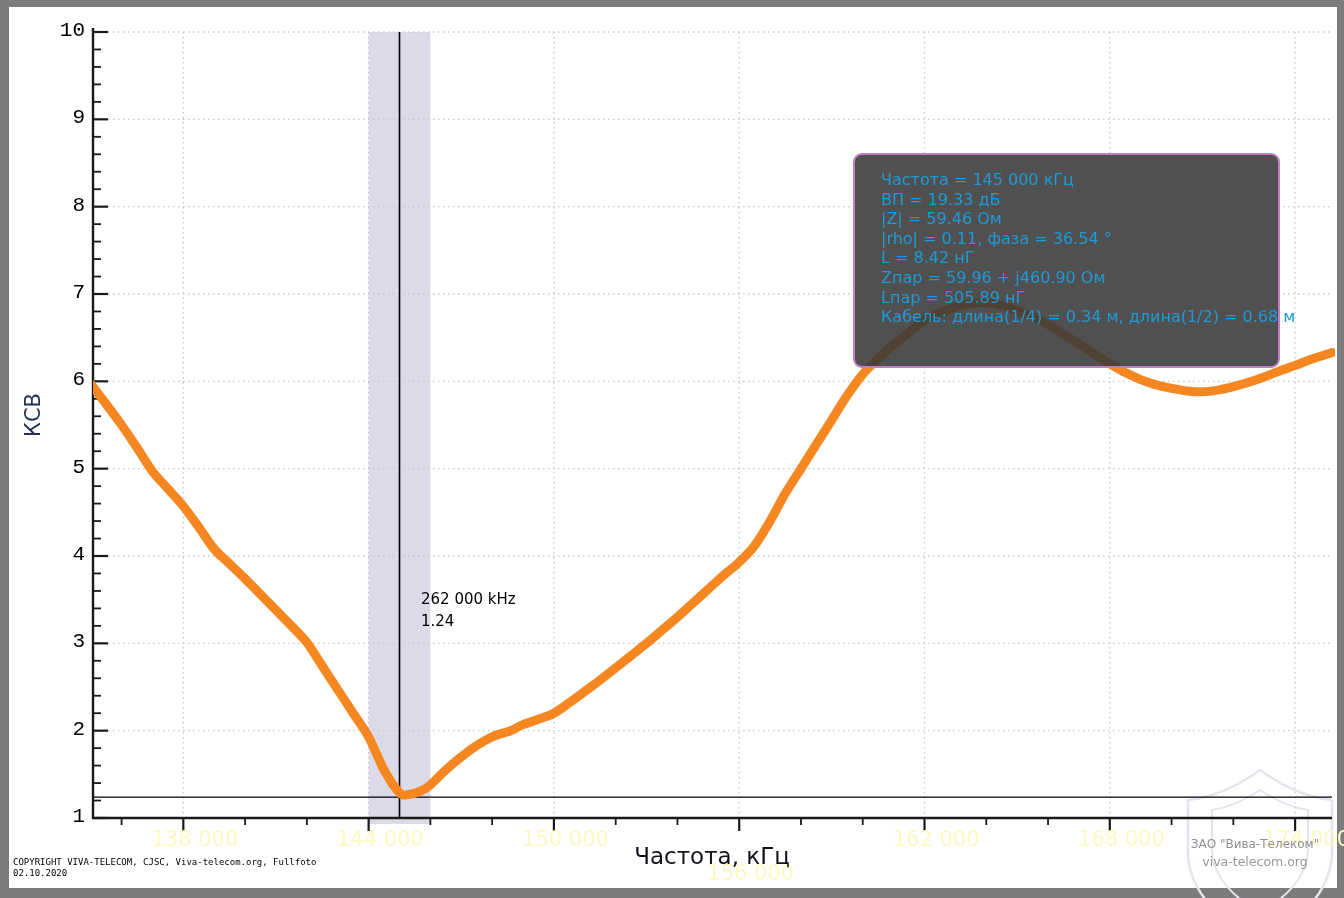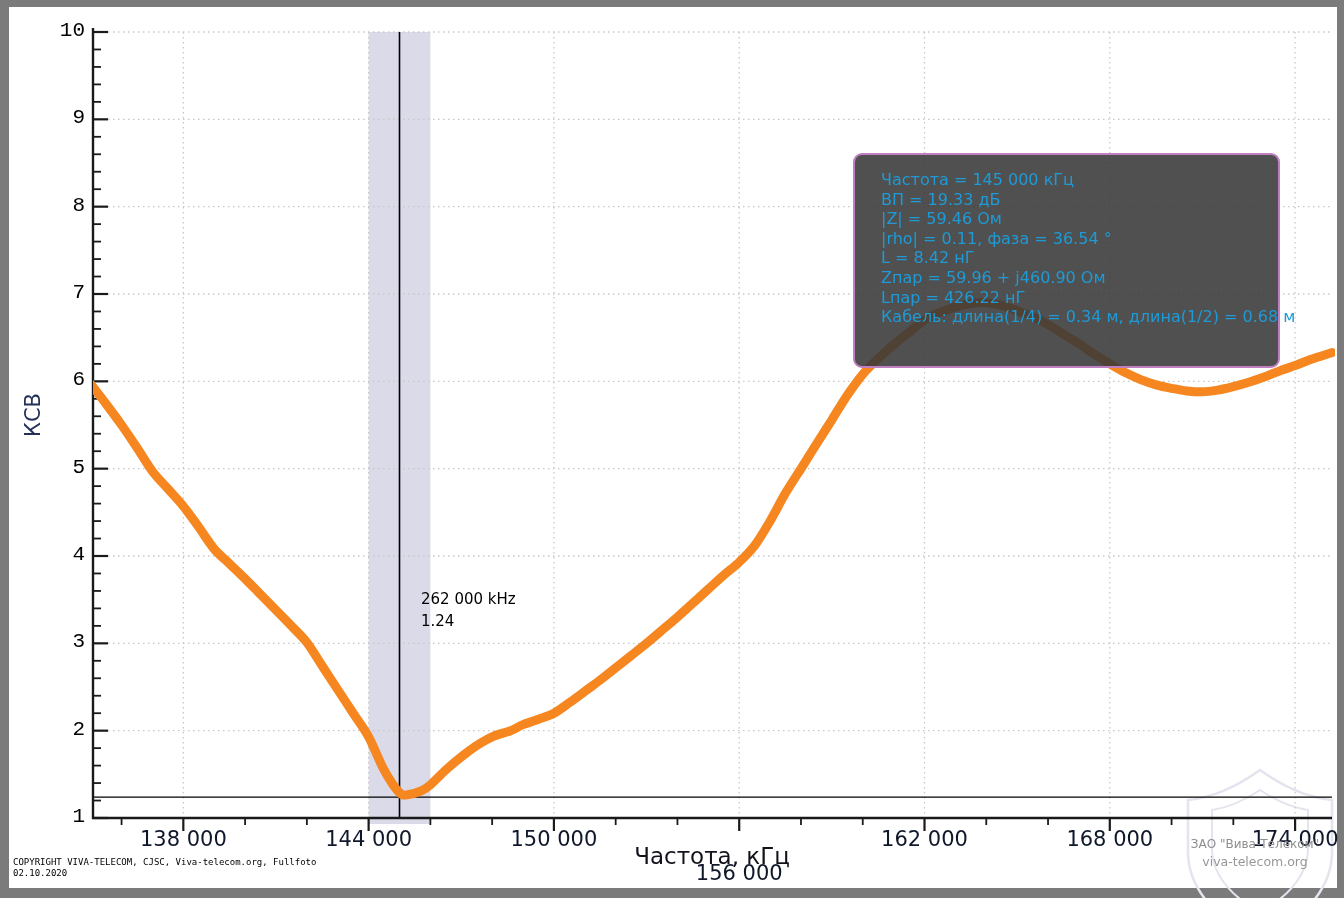--- a/index.html
+++ b/index.html
@@ -1,20 +1,20 @@
 <!DOCTYPE html>
 <html><head>
 <meta charset="utf-8">
 <style>
   html,body{margin:0;padding:0;}
   body{width:1344px;height:898px;position:relative;background:#7b7b7b;
        font-family:"DejaVu Sans", sans-serif;overflow:hidden;}
   .canvas{position:absolute;left:9px;top:7px;width:1328px;height:881px;background:#ffffff;}
   #chart-svg{position:absolute;left:0;top:0;}
-  .tick-label-x{position:absolute;width:110px;text-align:center;font-size:21px;color:#0f172a;}
+  .tick-label-x{position:absolute;width:110px;text-align:right;font-size:21px;color:#fef9c3;}
   .tick-label-y{position:absolute;width:48px;text-align:right;font-size:21px;color:#000;font-family:Liberation Mono, monospace;}
   .xlabel{position:absolute;left:452px;top:843px;width:520px;text-align:center;
           font-size:23px;color:#12121c;}
   .ylabel{position:absolute;left:-22px;top:403px;width:110px;text-align:center;
           font-size:21px;color:#233058;transform:rotate(-90deg);}
   .marker-note{position:absolute;left:421px;top:588px;font-size:15px;color:#000;line-height:22px;}
   .tooltip{position:absolute;left:853px;top:153px;width:377px;height:196px;
            background:rgba(56,56,56,0.88);border:2px solid #c07fc0;border-radius:9px;
            padding:15px 20px 0 26px;z-index:5;}
   .tooltip-line{font-size:16px;line-height:19.6px;color:#1e9ad6;white-space:nowrap;}
@@ -157,21 +157,21 @@
   <div>1.24</div>
 </div>
 
 <div class="tooltip">
   <div class="tooltip-line">Частота = 145 000 кГц</div>
   <div class="tooltip-line">ВП = 19.33 дБ</div>
   <div class="tooltip-line">|Z| = 59.46 Ом</div>
   <div class="tooltip-line">|rho| = 0.11, фаза = 36.54 °</div>
   <div class="tooltip-line">L = 8.42 нГ</div>
   <div class="tooltip-line">Zпар = 59.96 + j460.90 Ом</div>
-  <div class="tooltip-line">Lпар = 426.22 нГ</div>
+  <div class="tooltip-line">Lпар = 505.89 нГ</div>
   <div class="tooltip-line">Кабель: длина(1/4) = 0.34 м, длина(1/2) = 0.68 м</div>
 </div>
 
 <div class="copyright">
   <div>COPYRIGHT VIVA-TELECOM, CJSC, Viva-telecom.org, Fullfoto</div>
   <div>02.10.2020</div>
 </div>
 
 <div class="watermark-text wm1">ЗАО "Вива-Телеком"</div>
 <div class="watermark-text wm2">viva-telecom.org</div>

